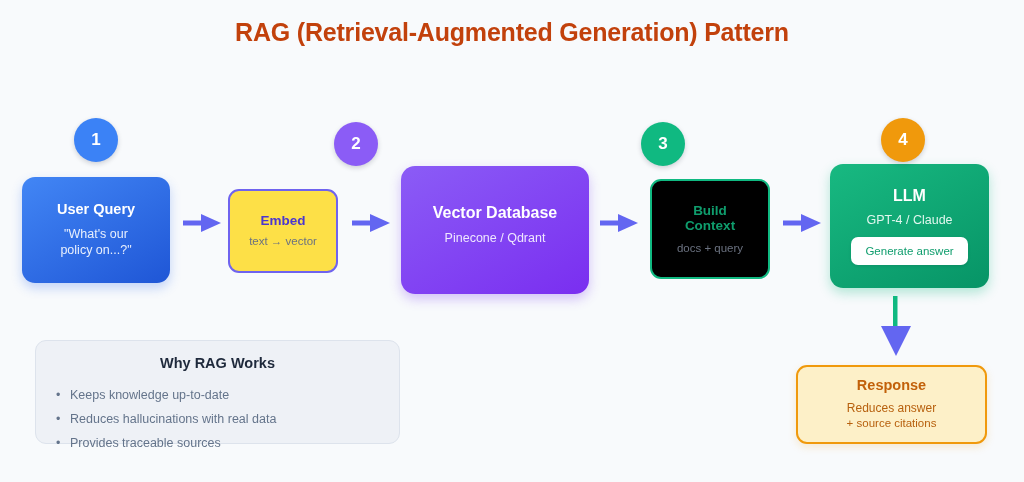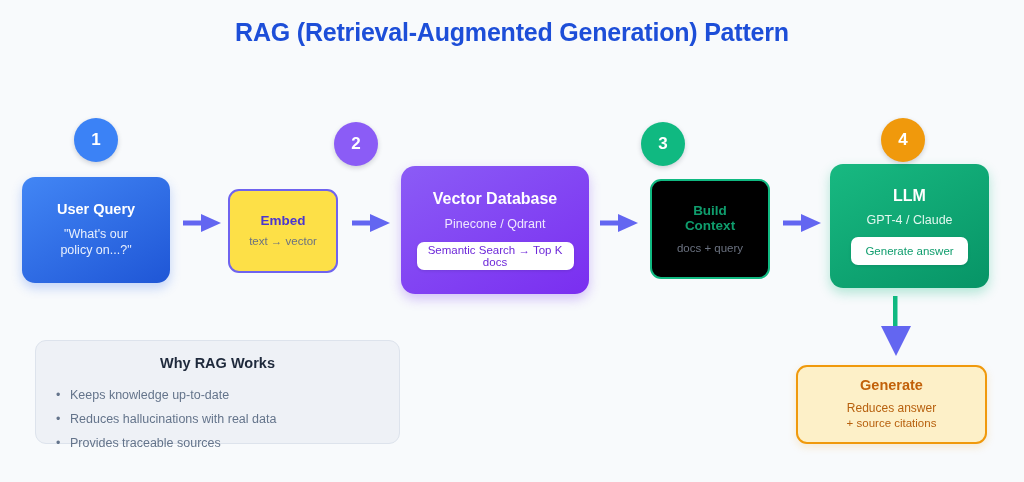--- a/index.html
+++ b/index.html
@@ -10,21 +10,21 @@
     overflow:hidden;
     position:relative;
     color:#1e293b;
   }
   #canvas{position:relative;width:1024px;height:482px;}
 
   .title{
     position:absolute;top:18px;left:0;width:1024px;
     text-align:center;
     font-size:25px;font-weight:bold;
-    color:#1d4ed8;
+    color:#c2410c;
     letter-spacing:-0.2px;
   }
 
   
   .badge{
     position:absolute;
     width:44px;height:44px;border-radius:50%;
     display:flex;align-items:center;justify-content:center;
     color:#ffffff;font-size:17px;font-weight:bold;
     box-shadow:0 2px 5px rgba(15,23,42,.18);
@@ -189,21 +189,20 @@
   <div class="arrow-h a2">
     <svg width="38" height="22" viewBox="0 0 38 22">
       <rect x="0" y="8.5" width="22" height="5" fill="#6366f1"></rect>
       <polygon points="18,2 38,11 18,20" fill="#6366f1"></polygon>
     </svg>
   </div>
 
   <div class="node node-vdb">
     <div class="n-title">Vector Database</div>
     <div class="n-sub">Pinecone / Qdrant</div>
-    <div class="pill pill-vdb">Semantic Search → Top K docs</div>
   </div>
 
   <div class="arrow-h a3">
     <svg width="38" height="22" viewBox="0 0 38 22">
       <rect x="0" y="8.5" width="22" height="5" fill="#6366f1"></rect>
       <polygon points="18,2 38,11 18,20" fill="#6366f1"></polygon>
     </svg>
   </div>
 
   <div class="node node-ctx">
@@ -228,21 +227,21 @@
   </div>
 
   <div class="arrow-v">
     <svg width="38" height="62" viewBox="0 0 38 62">
       <rect x="16" y="0" width="4.5" height="34" fill="#10b981"></rect>
       <polygon points="4,30 34,30 19,60" fill="#6366f1"></polygon>
     </svg>
   </div>
 
   <div class="node node-resp">
-    <div class="n-title">Generate</div>
+    <div class="n-title">Response</div>
     <div class="n-sub">Reduces answer</div>
     <div class="n-sub2">+ source citations</div>
   </div>
 
   <div class="panel">
     <div class="panel-title">Why RAG Works</div>
     <ul>
       <li>Keeps knowledge up-to-date</li>
       <li>Reduces hallucinations with real data</li>
       <li>Provides traceable sources</li>

